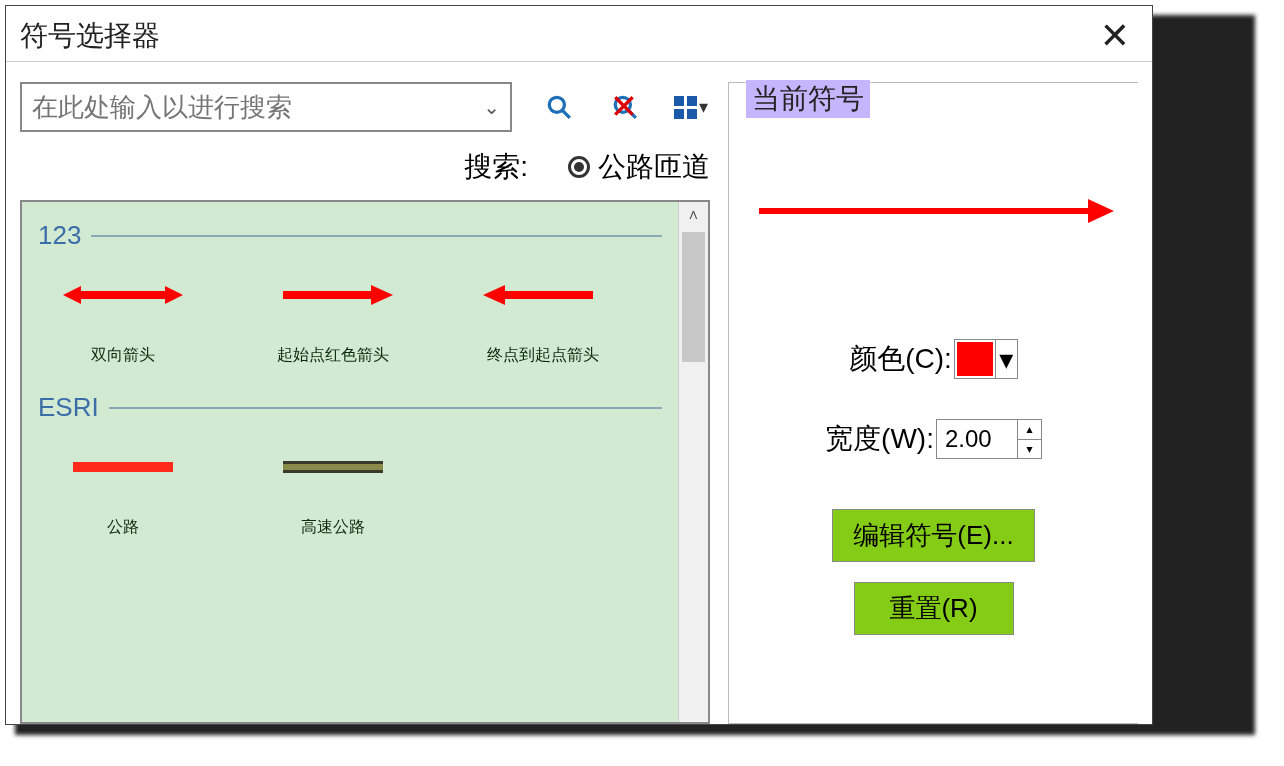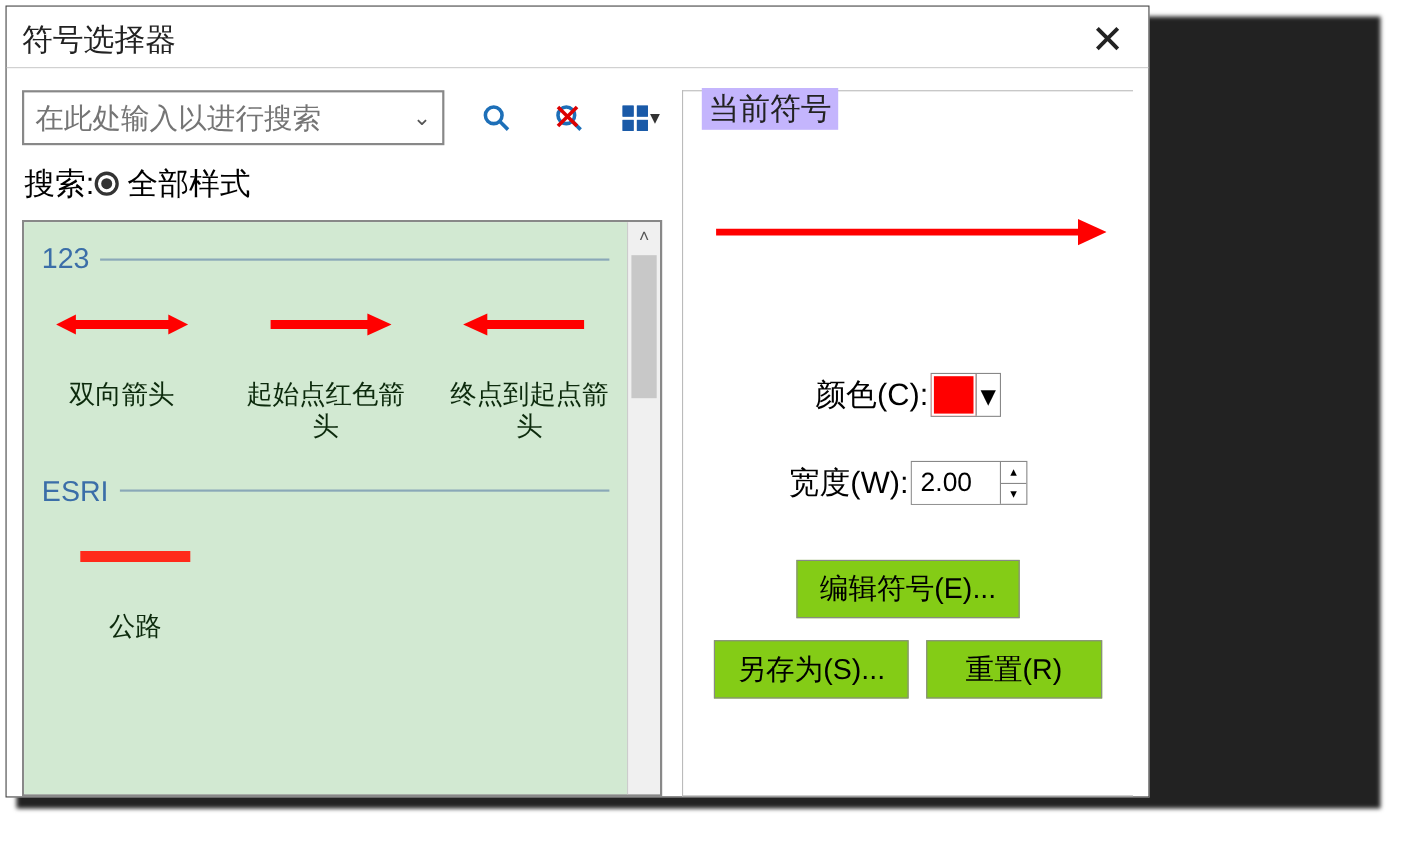--- a/index.html
+++ b/index.html
@@ -6,21 +6,21 @@
   body {
     font-family: "Microsoft YaHei", Arial, sans-serif;
     background: #fff;
     width: 1284px;
     height: 766px;
     position: relative;
   }
   .window {
     position: absolute;
     left: 5px; top: 5px;
-    width: 1040px; height: 720px;
+    width: 1148px; height: 720px;
     background: #ffffff;
     border: 1px solid #444;
   }
   .shadow {
     position: absolute;
     left: 15px; top: 15px;
     width: 1240px; height: 720px;
     background: #222;
     z-index: -1;
     filter: blur(2px);
@@ -88,23 +88,25 @@
     display: grid;
     grid-template-columns: 10px 10px;
     grid-template-rows: 10px 10px;
     gap: 3px;
   }
   .grid-icon div { background: #1a5aa8; border: 1px solid #1a5aa8; }
   .caret-down { font-size: 18px; color: #333; }
   .filter-row {
     display: flex;
     align-items: center;
+    gap: 40px;
     font-size: 28px;
     margin-bottom: 14px;
     padding-left: 2px;
+    justify-content: flex-end;
   }
   .radio-opt { display: flex; align-items: center; gap: 8px; cursor: pointer; }
   .radio-circle {
     width: 22px; height: 22px;
     border: 3px solid #333;
     border-radius: 50%;
     display: flex; align-items: center; justify-content: center;
   }
   .radio-circle.checked::after {
     content: ""; width: 10px; height: 10px; background: #333; border-radius: 50%;
@@ -143,21 +145,21 @@
     cursor: pointer;
   }
   .item-swatch {
     height: 60px;
     display: flex;
     align-items: center;
     justify-content: center;
     width: 100%;
   }
   .item-label {
-    font-size: 24px;
+    font-size: 16px;
     color: #0c2a0c;
     text-align: center;
     line-height: 1.2;
   }
   .vscroll {
     width: 30px;
     background: #f0f0f0;
     position: relative;
     border-left: 1px solid #ccc;
   }
@@ -299,21 +301,21 @@
               <div></div>
             </div>
           <span class="caret-down">▾</span>
         </div>
       </div>
 
       <div class="filter-row">
         <span>搜索:</span>
         <div class="radio-opt">
           <span class="radio-circle checked"></span>
-          <span>全部样式</span>
+          <span>公路匝道</span>
         </div>
       </div>
 
       <div class="gallery-wrap">
         <div class="gallery">
 
           <div class="group-header">
             <span class="group-label">123</span>
             <div class="group-line"></div>
           </div>
@@ -354,20 +356,29 @@
           </div>
           <div class="items-row">
             <div class="item">
               <div class="item-swatch">
                 <svg width="120" height="20">
                     <line x1="10" y1="10" x2="110" y2="10" stroke="#ff2a1a" stroke-width="10"></line>
                   </svg>
               </div>
               <div class="item-label">公路</div>
             </div>
+            <div class="item">
+              <div class="item-swatch">
+                <svg width="120" height="20">
+                    <line x1="10" y1="10" x2="110" y2="10" stroke="#3a3a2a" stroke-width="12"></line>
+                    <line x1="10" y1="10" x2="110" y2="10" stroke="#8a8a4a" stroke-width="6"></line>
+                  </svg>
+              </div>
+              <div class="item-label">高速公路</div>
+            </div>
           </div>
 
         </div>
         <div class="vscroll">
           <div class="up">˄</div>
           <div class="thumb"></div>
         </div>
       </div>
 
     </div>
@@ -399,20 +410,19 @@
                 <div>▾</div>
               </div>
             </div>
           </div>
         </div>
 
         <div class="btn-row1">
           <div class="btn">编辑符号(E)...</div>
         </div>
         <div class="btn-row2">
-          <div class="btn">另存为(S)...</div>
           <div class="btn">重置(R)</div>
         </div>
 
       </div>
     </div>
   </div>
 </div>
 
 </body></html>

